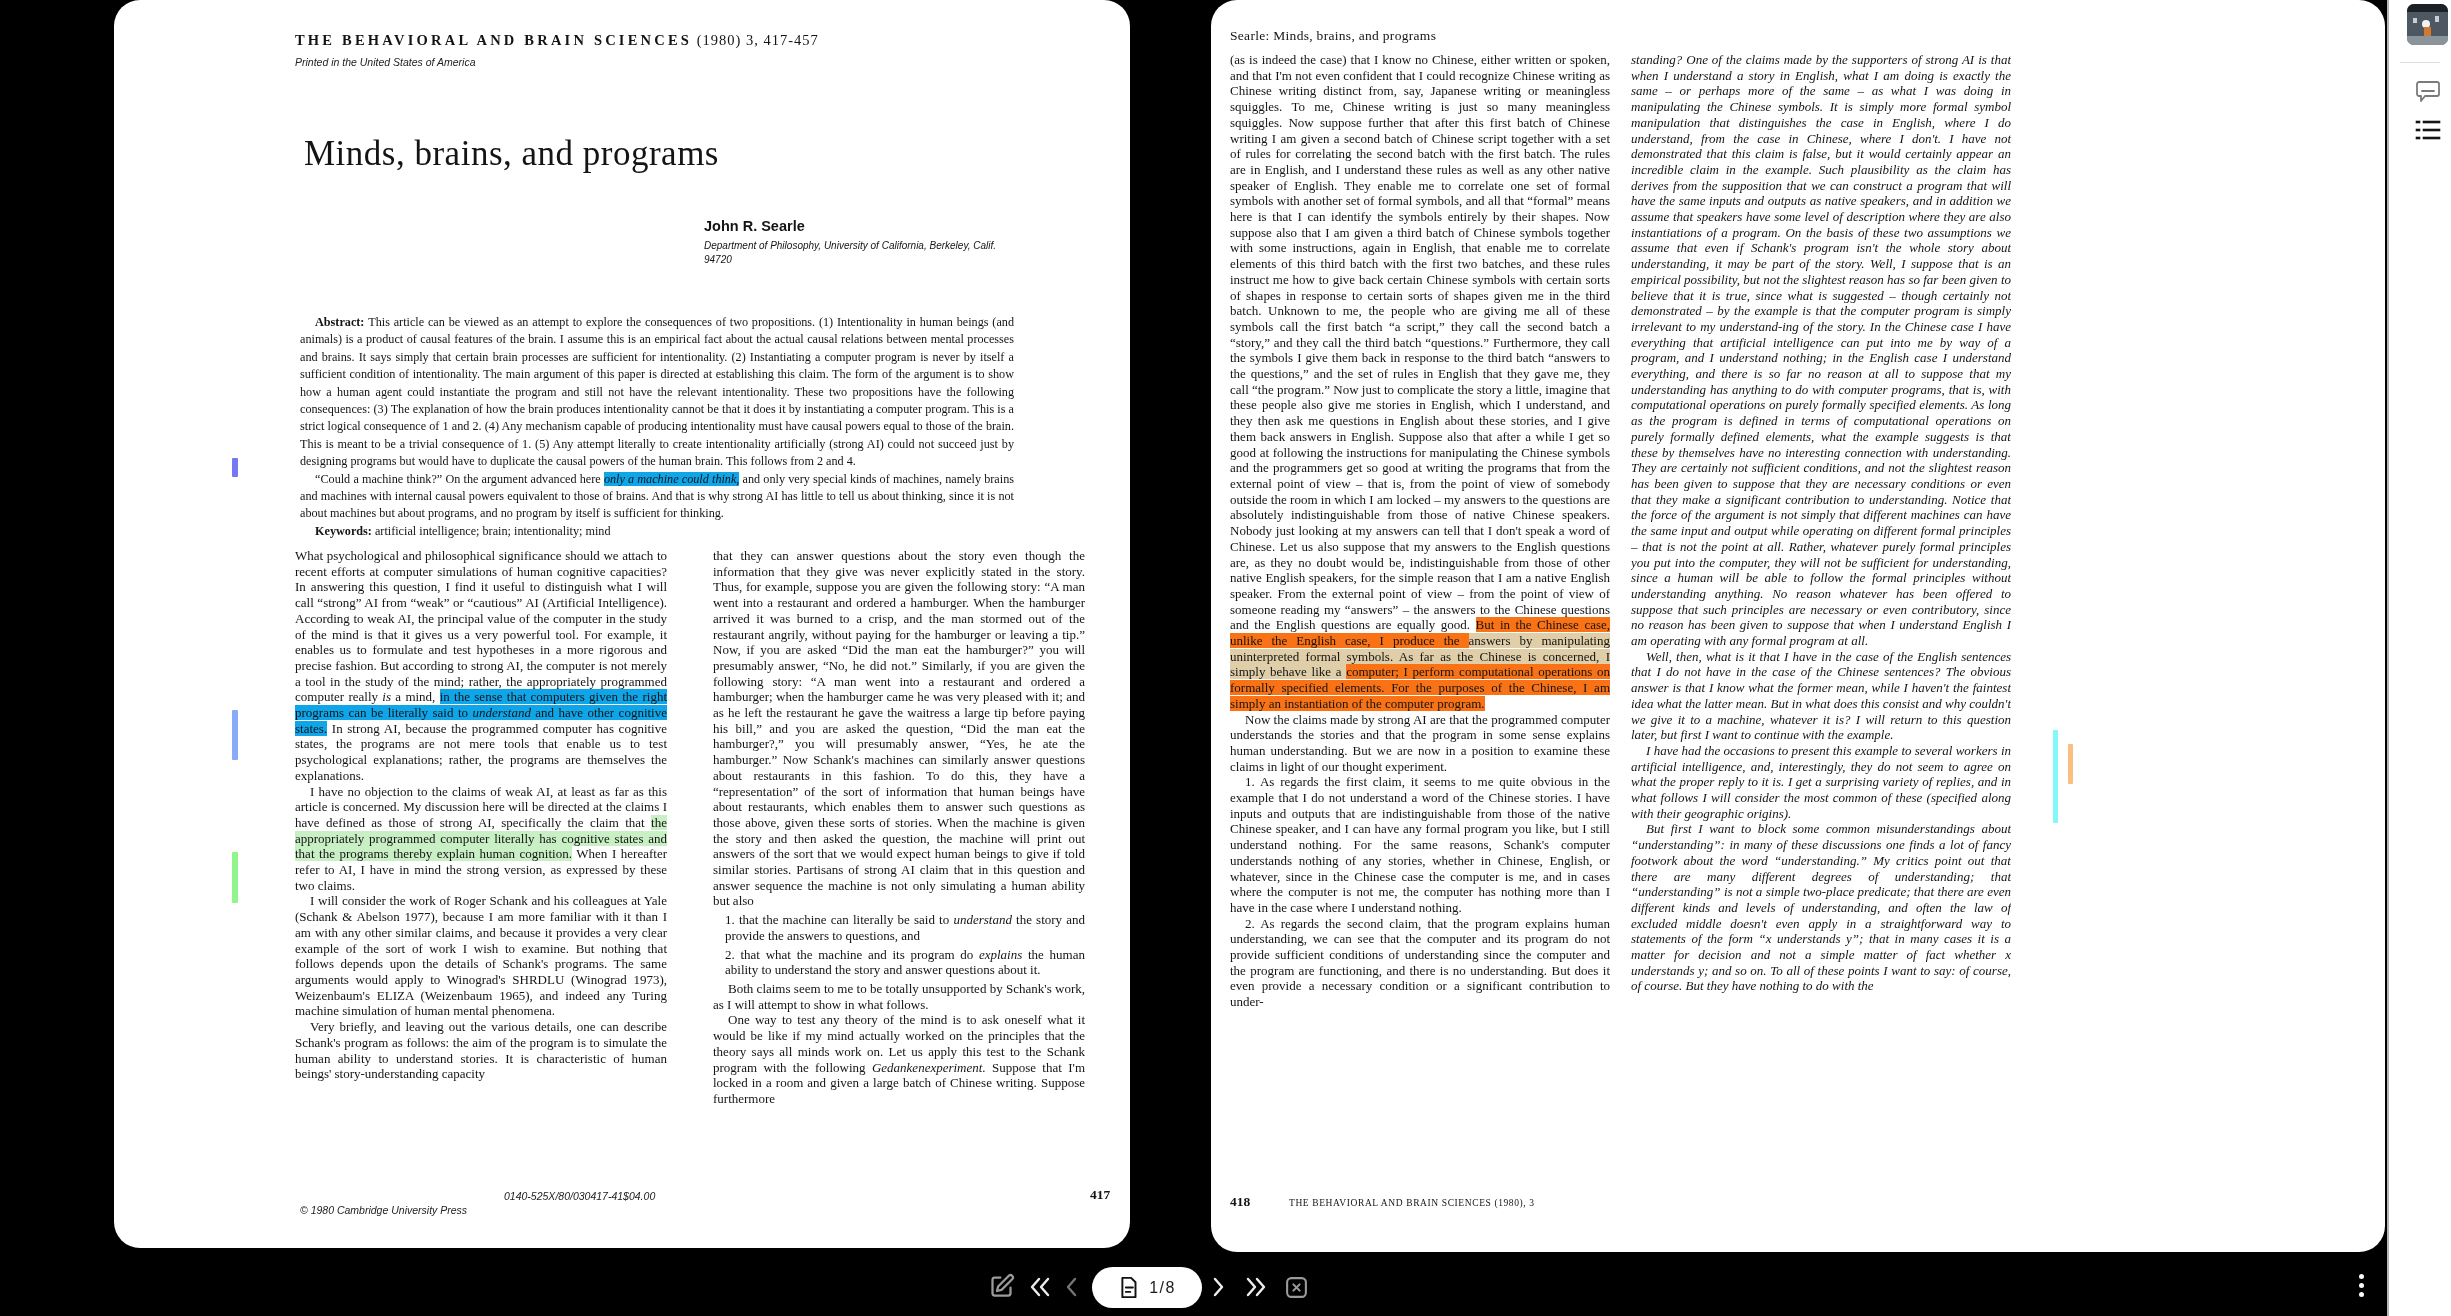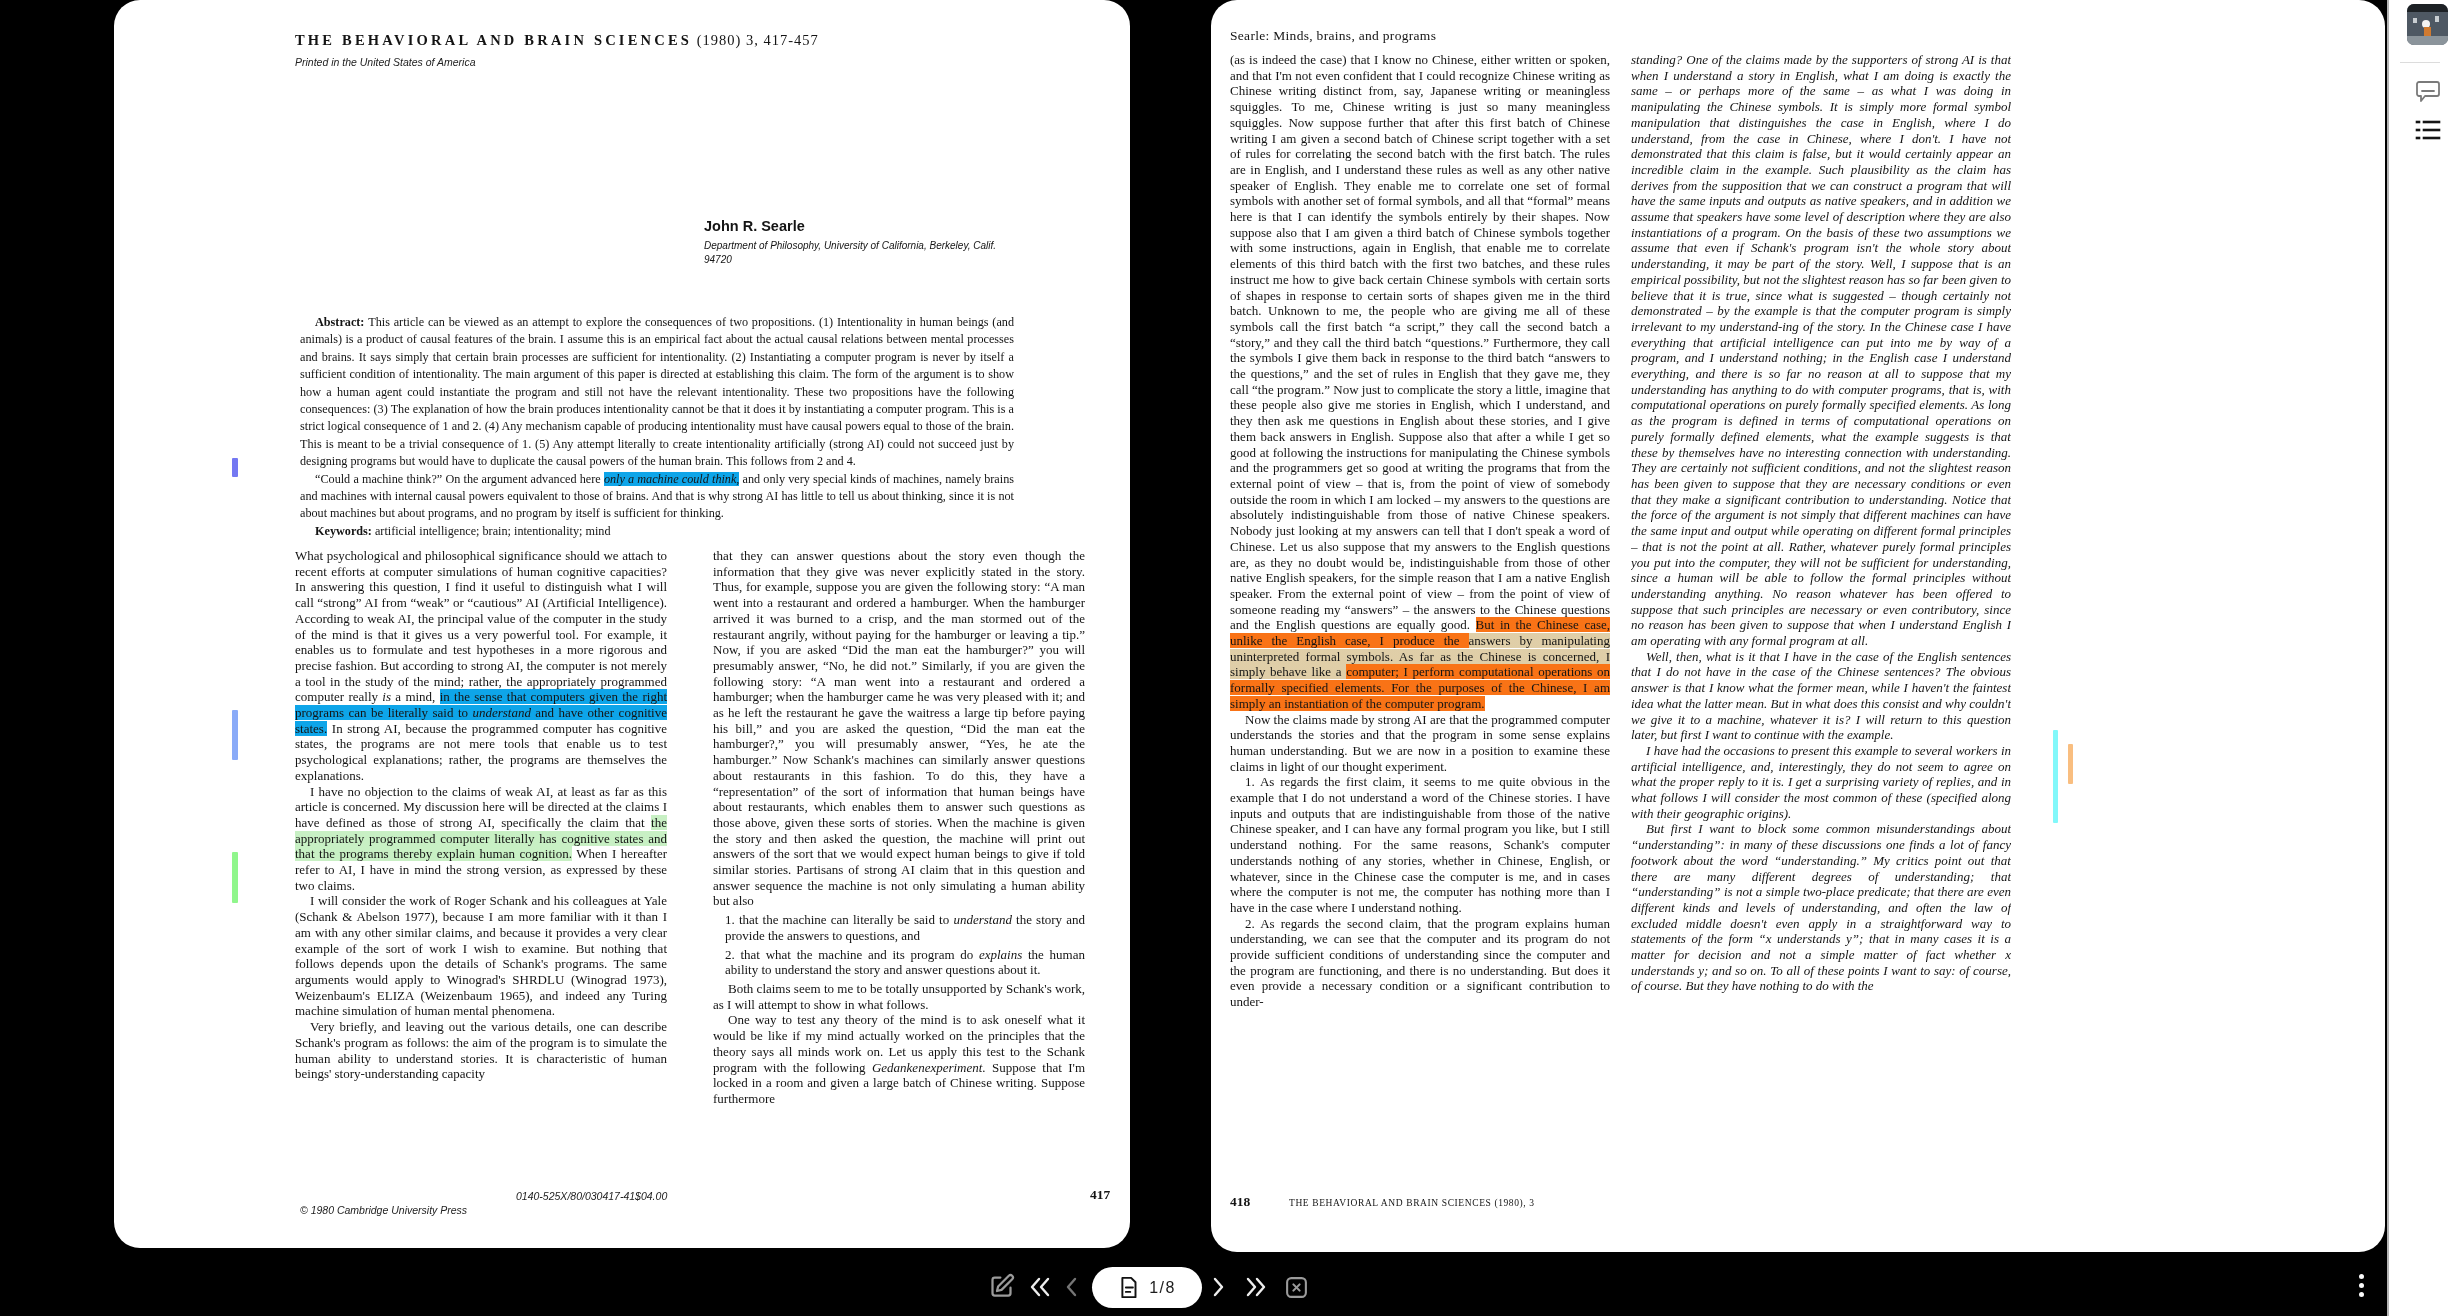--- a/index.html
+++ b/index.html
@@ -54,20 +54,21 @@
   .side-icon{position:absolute;left:26px;cursor:pointer;}
 </style>
 </head>
 <body>
 
 <div class="viewer">
 
   <div class="page page-left">
     <div class="abs journal-header" style="left:181px;top:32px;"><span>THE BEHAVIORAL AND BRAIN SCIENCES</span><span class="journal-issue"> (1980) 3, 417-457</span></div>
     <div class="abs printed-in" style="left:181px;top:56px;">Printed in the United States of America</div>
+    <div class="abs paper-title" style="left:190px;top:134px;">Minds, brains, and programs</div>
     <div class="abs author-name" style="left:590px;top:218px;">John R. Searle</div>
     <div class="abs author-affil" style="left:590px;top:239px;">
       <div>Department of Philosophy, University of California, Berkeley, Calif.</div>
       <div>94720</div>
     </div>
 
     <div class="abs abstract-block" style="left:186px;top:314px;">
       <p class="para"><span class="bd">Abstract: </span><span><span>This article can be viewed as an attempt to explore the consequences of two propositions. (1) Intentionality in human beings (and animals) is a product of causal features of the brain. I assume this is an empirical fact about the actual causal relations between mental processes and brains. It says simply that certain brain processes are sufficient for intentionality. (2) Instantiating a computer program is never by itself a sufficient condition of intentionality. The main argument of this paper is directed at establishing this claim. The form of the argument is to show how a human agent could instantiate the program and still not have the relevant intentionality. These two propositions have the following consequences: (3) The explanation of how the brain produces intentionality cannot be that it does it by instantiating a computer program. This is a strict logical consequence of 1 and 2. (4) Any mechanism capable of producing intentionality must have causal powers equal to those of the brain. This is meant to be a trivial consequence of 1. (5) Any attempt literally to create intentionality artificially (strong AI) could not succeed just by designing programs but would have to duplicate the causal powers of the human brain. This follows from 2 and 4.</span></span></p>
       <p class="para" style="text-indent:15px;"><span>“Could a machine think?” On the argument advanced here </span><span class="hl-blue it">only a machine could think,</span><span> and only very special kinds of machines, namely brains and machines with internal causal powers equivalent to those of brains. And that is why strong AI has little to tell us about thinking, since it is not about machines but about programs, and no program by itself is sufficient for thinking.</span></p>
       <p class="para kw"><span class="bd">Keywords: </span><span>artificial intelligence; brain; intentionality; mind</span></p>
@@ -81,21 +82,21 @@
       </div>
     <div class="col" style="left:599px;top:548px;height:616px;">
         <p class="para noindent"><span>that they can answer questions about the story even though the information that they give was never explicitly stated in the story. Thus, for example, suppose you are given the following story: “A man went into a restaurant and ordered a hamburger. When the hamburger arrived it was burned to a crisp, and the man stormed out of the restaurant angrily, without paying for the hamburger or leaving a tip.” Now, if you are asked “Did the man eat the hamburger?” you will presumably answer, “No, he did not.” Similarly, if you are given the following story: “A man went into a restaurant and ordered a hamburger; when the hamburger came he was very pleased with it; and as he left the restaurant he gave the waitress a large tip before paying his bill,” and you are asked the question, “Did the man eat the hamburger?,” you will presumably answer, “Yes, he ate the hamburger.” Now Schank's machines can similarly answer questions about restaurants in this fashion. To do this, they have a “representation” of the sort of information that human beings have about restaurants, which enables them to answer such questions as those above, given these sorts of stories. When the machine is given the story and then asked the question, the machine will print out answers of the sort that we would expect human beings to give if told similar stories. Partisans of strong AI claim that in this question and answer sequence the machine is not only simulating a human ability but also</span></p>
         <p class="para list"><span>1. that the machine can literally be said to </span><span class="it">understand</span><span> the story and provide the answers to questions, and</span></p>
         <p class="para list"><span>2. that what the machine and its program do </span><span class="it">explains</span><span> the human ability to understand the story and answer questions about it.</span></p>
         <p class="para"><span>Both claims seem to me to be totally unsupported by Schank's work, as I will attempt to show in what follows.</span></p>
         <p class="para"><span>One way to test any theory of the mind is to ask oneself what it would be like if my mind actually worked on the principles that the theory says all minds work on. Let us apply this test to the Schank program with the following </span><span class="it">Gedankenexperiment.</span><span> Suppose that I'm locked in a room and given a large batch of Chinese writing. Suppose furthermore</span></p>
       </div>
 
     <div class="abs footer-sans" style="left:186px;top:1204px;">© 1980 Cambridge University Press</div>
-    <div class="abs footer-sans" style="left:402px;top:1190px;">0140-525X/80/030417-41$04.00</div>
+    <div class="abs footer-sans" style="left:390px;top:1190px;">0140-525X/80/030417-41$04.00</div>
     <div class="abs pagenum" style="left:940px;top:1187px;margin-left:36px;">417</div>
 
     <div class="marginbar" style="left:118px;top:458px;height:19px;background:#7478f2;"></div>
     <div class="marginbar" style="left:118px;top:710px;height:50px;background:#8aabf8;"></div>
     <div class="marginbar" style="left:118px;top:852px;height:51px;background:#90f68c;"></div>
   </div>
 
   <div class="page page-right">
     <div class="abs running-header" style="left:19px;top:28px;">Searle:  Minds, brains, and programs</div>
 

